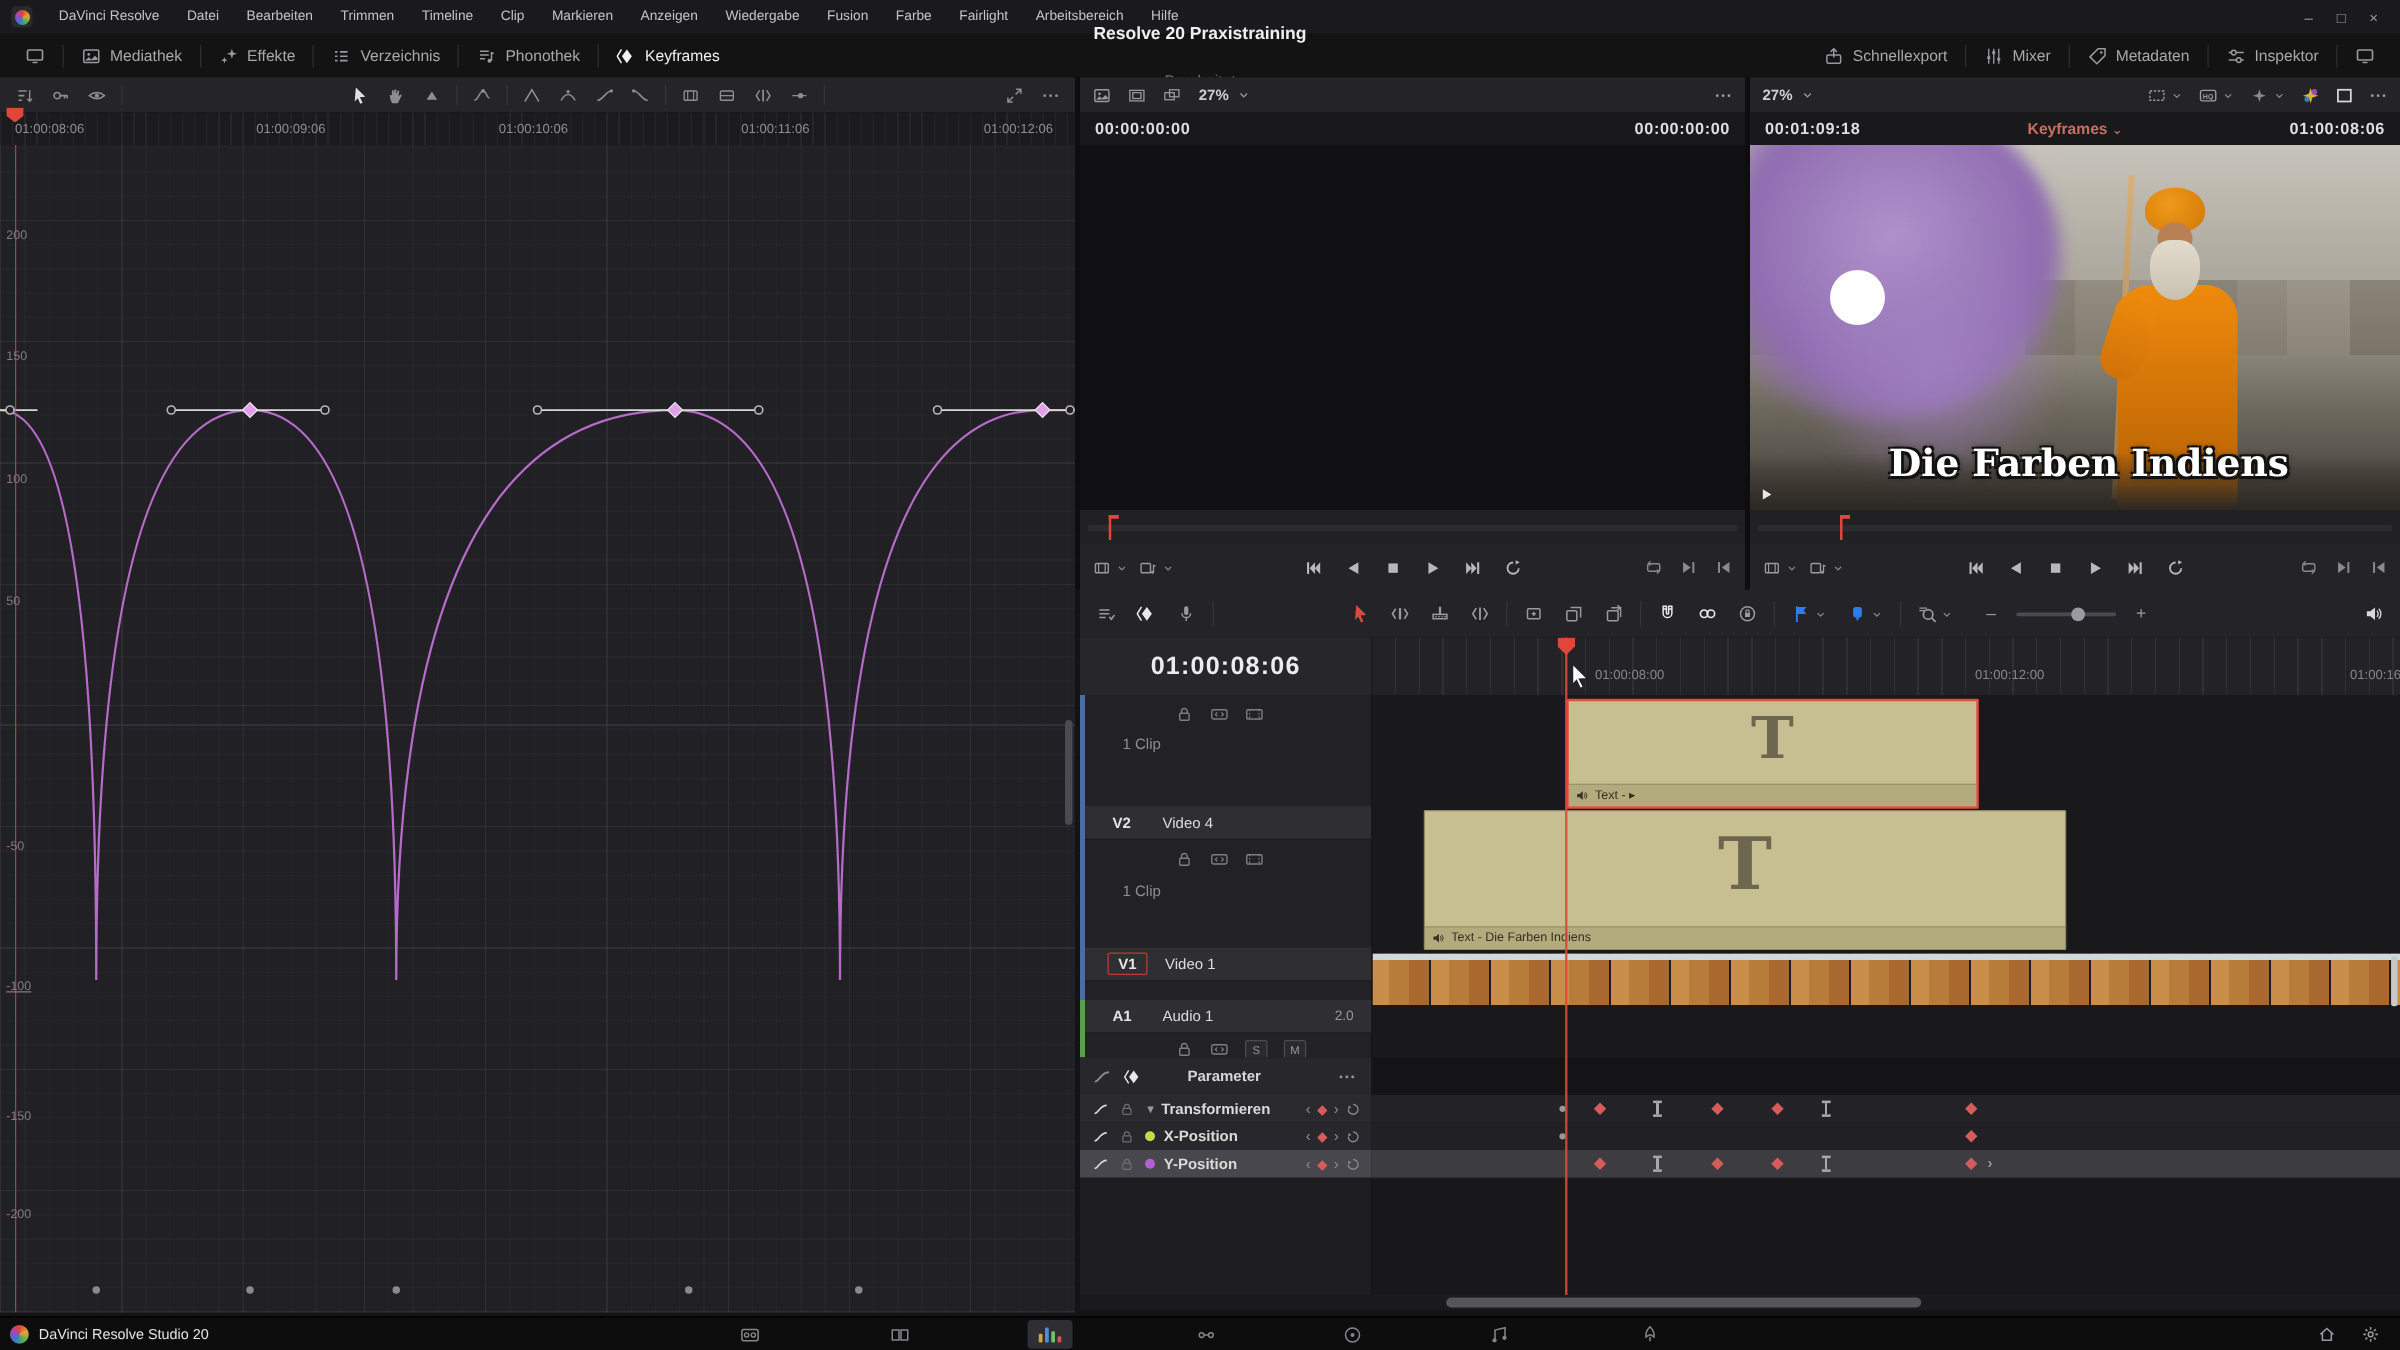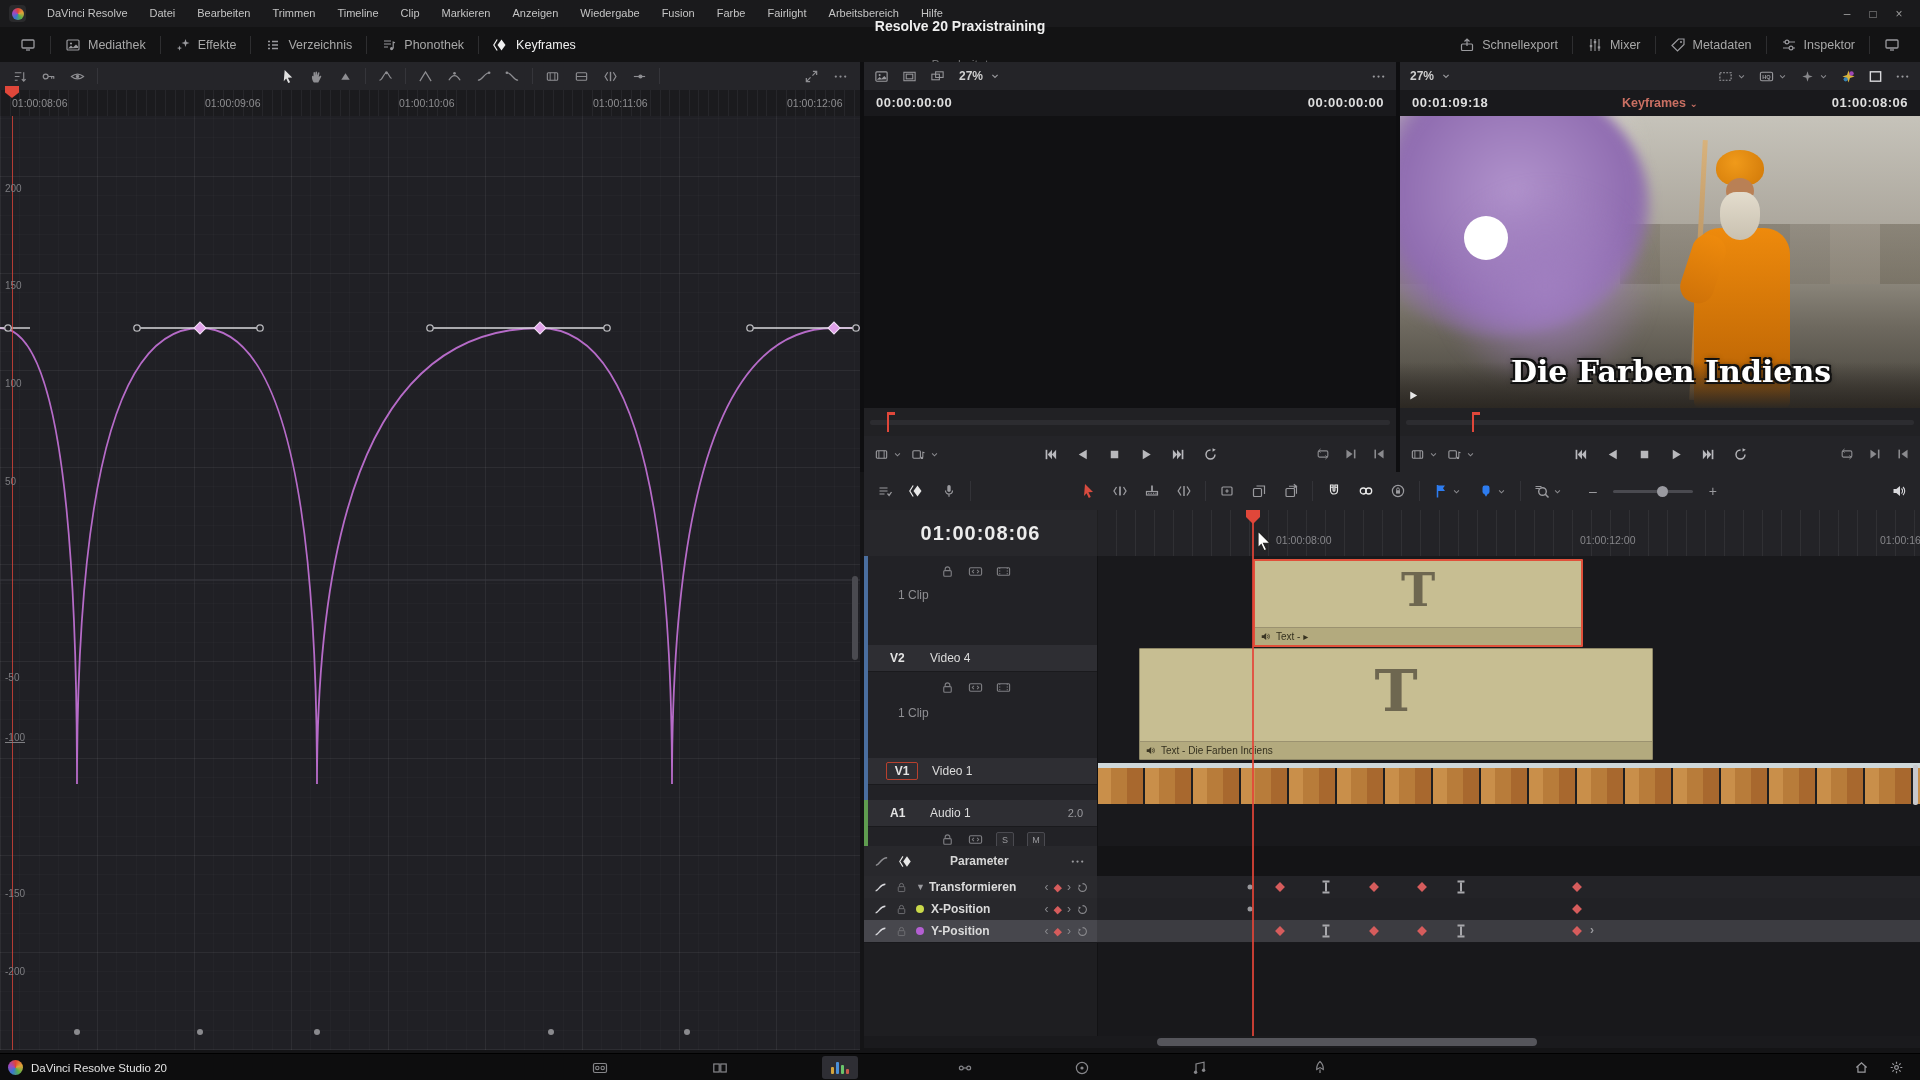--- a/index.html
+++ b/index.html
@@ -449,21 +449,21 @@
           <circle cx="551" cy="916" r="3" fill="#8a8a8e"></circle>
           <circle cx="687" cy="916" r="3" fill="#8a8a8e"></circle>
         </svg>
       <div class="cplayhead"></div>
       <div class="vscroll"></div>
     <span class="vlabel" style="top: 67px;">200</span>
         <span class="vlabel" style="top: 164px;">150</span>
         <span class="vlabel" style="top: 262px;">100</span>
         <span class="vlabel" style="top: 360px;">50</span>
         <span class="vlabel" style="top: 556px;">-50</span>
-        <span class="vlabel" style="top: 616px; text-decoration: underline;">-100</span>
+        <span class="vlabel" style="top: 668px; text-decoration: underline;">-100</span>
         <span class="vlabel" style="top: 752px; margin-top: 20px;">-150</span>
         <span class="vlabel" style="top: 850px;">-200</span>
       </div>
   </div>
 
   <div class="vdivider" style="left:860px;"></div>
   <div class="vdivider" style="left:1396px;"></div>
 
   <div class="viewer" style="left:864px;width:532px;">
     <div class="vtoolbar">

